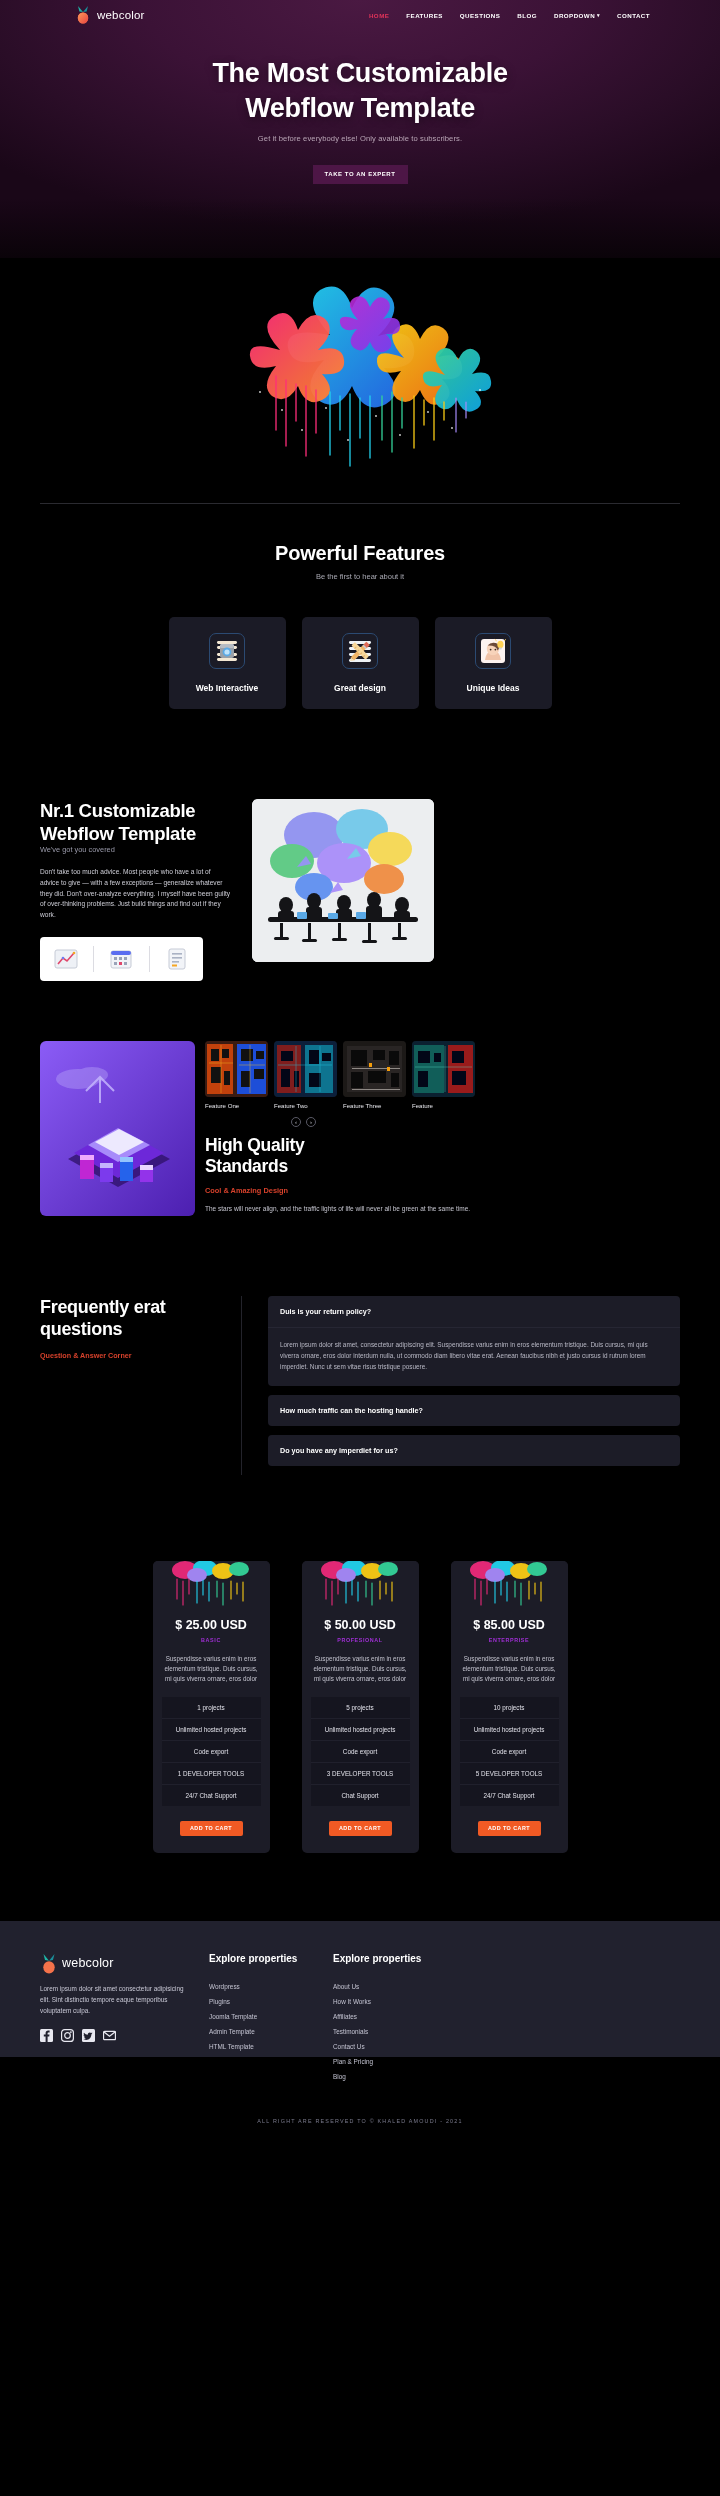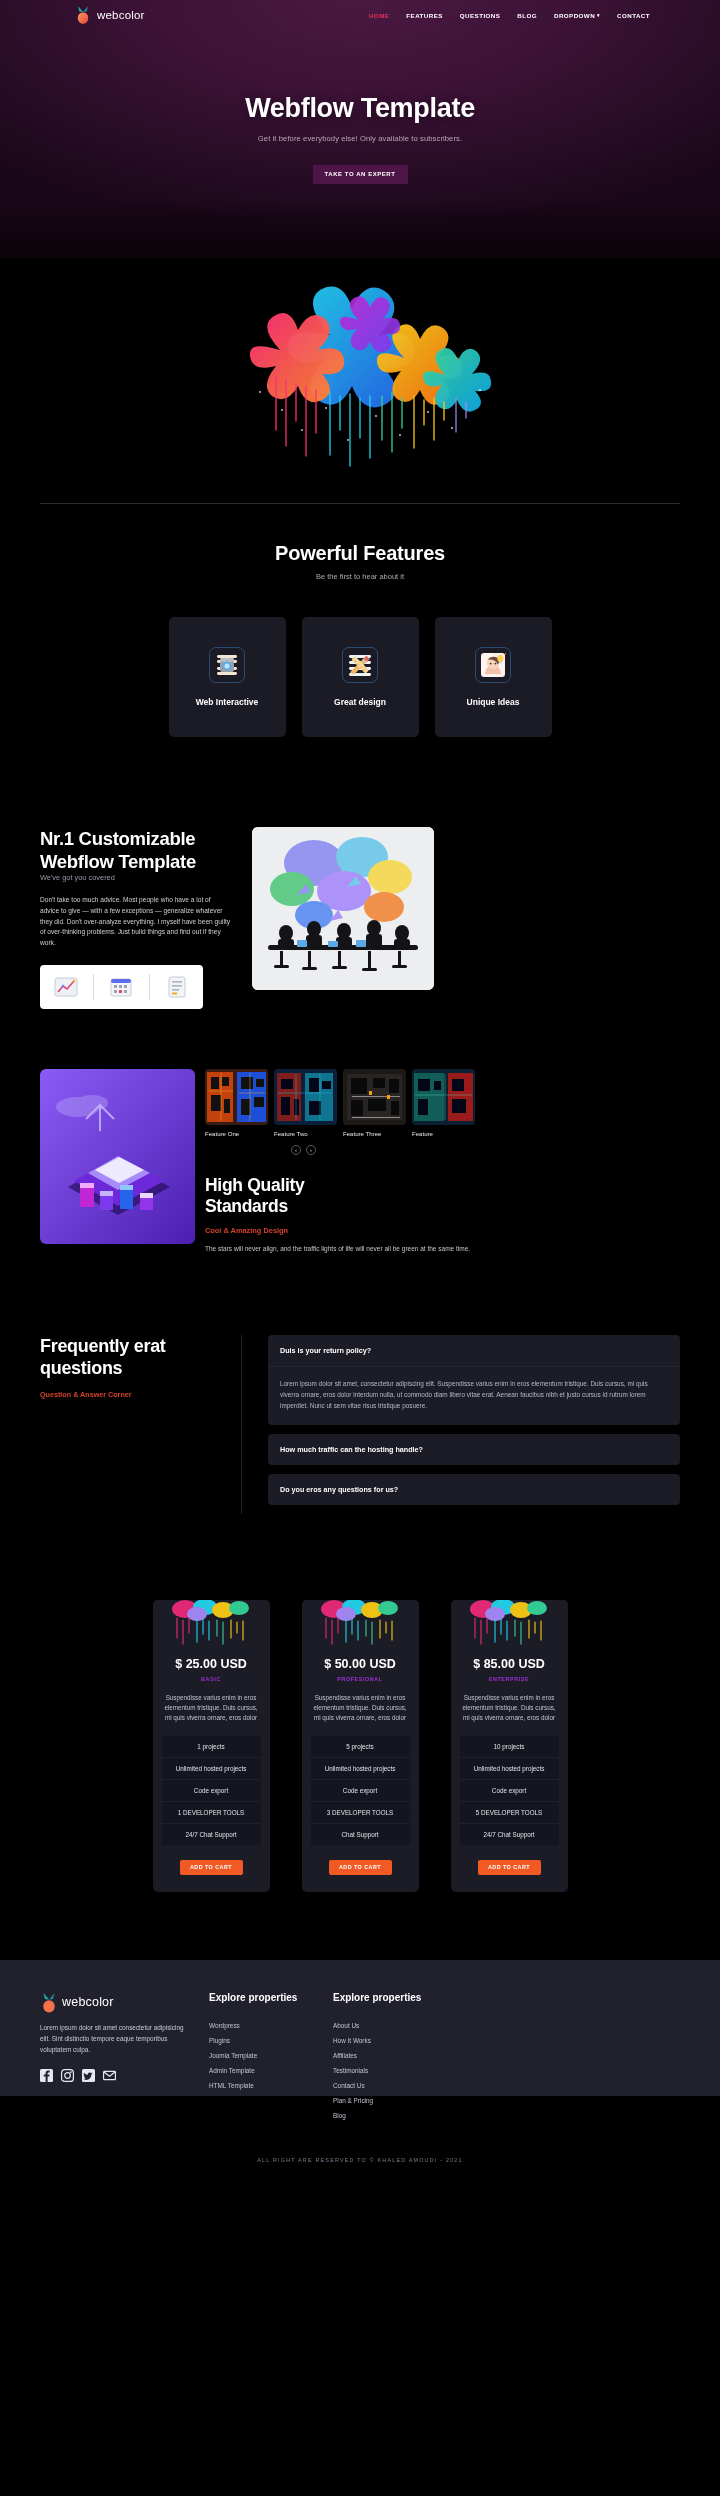--- a/index.html
+++ b/index.html
@@ -50,21 +50,21 @@
   .splash { position:absolute; left:50%; top:22px; transform:translateX(-50%); }
 
   .divider { width:640px; height:1px; background:#2a2a30; margin:0 auto; }
 
   
   .sec-features { padding:38px 0 0; text-align:center; background:#000; }
   .sec-title { font-size:20px; font-weight:700; letter-spacing:-.2px; }
   .sec-sub { margin-top:7px; font-size:7.5px; color:#a9a9b3; }
   .cards { display:flex; gap:16px; justify-content:center; margin-top:36px; }
   .card {
-    width:117px; height:120px; background:#1b1b26; border-radius:5px;
+    width:117px; height:92px; background:#1b1b26; border-radius:5px;
     display:flex; flex-direction:column; align-items:center; justify-content:center; gap:14px;
   }
   .card-ico {
     width:36px; height:36px; border-radius:7px; border:1px solid #2b4a72;
     display:flex; align-items:center; justify-content:center; overflow:hidden;
   }
   .card-label { font-size:8.5px; font-weight:700; }
 
   
   .sec-nr1 { display:flex; padding:90px 40px 0; gap:22px; align-items:flex-start; background:#000; }
@@ -88,21 +88,21 @@
   .hq-strip { display:flex; gap:6px; overflow:hidden; }
   .hq-tile { width:63px; flex:0 0 auto; }
   .hq-tile .pic { width:63px; height:56px; border-radius:4px; overflow:hidden; background:#111; }
   .hq-tile .cap { margin-top:5px; font-size:6.1px; color:#e8e8ee; }
   .hq-dots { display:flex; gap:5px; margin:8px 0 0 86px; }
   .dot {
     width:10px; height:10px; border-radius:50%; border:1px solid #5a5a66;
     display:flex; align-items:center; justify-content:center;
     font-size:6px; color:#cfcfd8; line-height:1; cursor:pointer;
   }
-  .hq-text { margin-top:20px; }
+  .hq-text { margin-top:8px; }
   .hq-text h2 { font-size:17.5px; line-height:1.22; font-weight:700; letter-spacing:-.3px; }
   .hq-kicker { margin-top:9px; font-size:7.4px; font-weight:700; color:#d6412b; }
   .hq-body { margin-top:9px; font-size:6.5px; line-height:1.6; color:#c6c6d0; }
 
   
   .sec-faq { padding:80px 40px 0; display:flex; gap:26px; background:#000; }
   .faq-left { width:175px; }
   .faq-left h2 { font-size:18px; line-height:1.26; font-weight:700; letter-spacing:-.3px; }
   .faq-kicker { margin-top:10px; font-size:7.2px; font-weight:700; color:#d6412b; }
   .faq-sep { width:1px; background:#23232b; align-self:stretch; }
@@ -170,21 +170,21 @@
       <a href="#">FEATURES</a>
       <a href="#">QUESTIONS</a>
       <a href="#">BLOG</a>
       <a href="#"><span>DROPDOWN</span><span class="caret">▾</span></a>
       <a href="#">CONTACT</a>
     </div>
   </nav>
 
   <div class="hero-inner">
     <h1>
-      <br>
+      <span>The Most Customizable</span><br>
       <span>Webflow Template</span>
     </h1>
     <p class="hero-sub">Get it before everybody else! Only available to subscribers.</p>
     <button class="hero-btn">TAKE TO AN EXPERT</button>
   </div>
 </section>
 
 <div class="splash-wrap">
   <svg class="splash" width="340" height="200" viewBox="0 0 340 200">
     <defs>
@@ -617,21 +617,21 @@
   <div class="faq-sep"></div>
   <div class="faq-right">
     <div class="faq-item">
       <div class="faq-q">Duis is your return policy?</div>
       <div class="faq-a">Lorem ipsum dolor sit amet, consectetur adipiscing elit. Suspendisse varius enim in eros elementum tristique. Duis cursus, mi quis viverra ornare, eros dolor interdum nulla, ut commodo diam libero vitae erat. Aenean faucibus nibh et justo cursus id rutrum lorem imperdiet. Nunc ut sem vitae risus tristique posuere.</div>
     </div>
     <div class="faq-item">
       <div class="faq-q">How much traffic can the hosting handle?</div>
     </div>
     <div class="faq-item">
-      <div class="faq-q">Do you eros any questions for us?</div>
+      <div class="faq-q">Do you have any imperdiet for us?</div>
     </div>
   </div>
 </section>
 
 <section class="sec-price">
   <div class="price-row">
 
     <div class="price-card">
       <div class="price-art">
         <svg width="117" height="48" viewBox="0 0 117 48">

